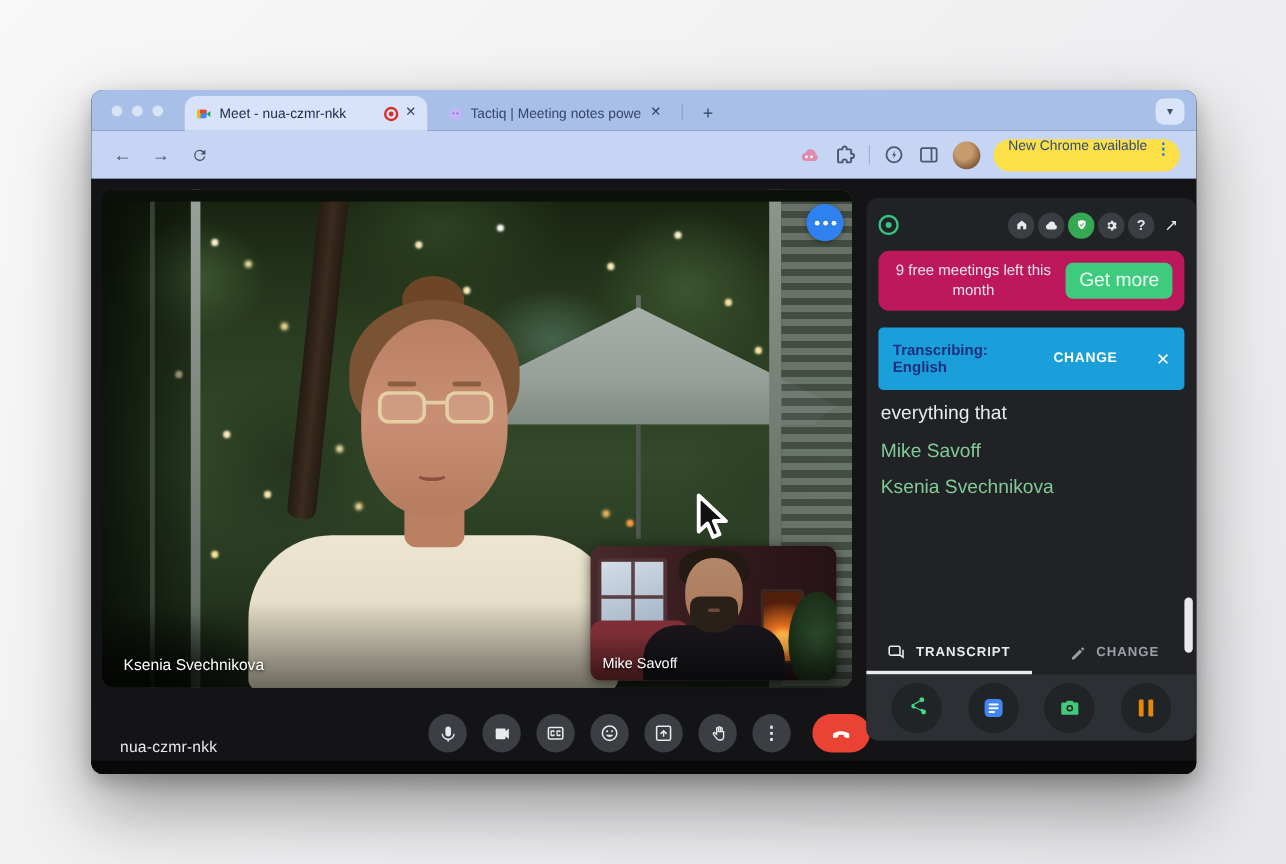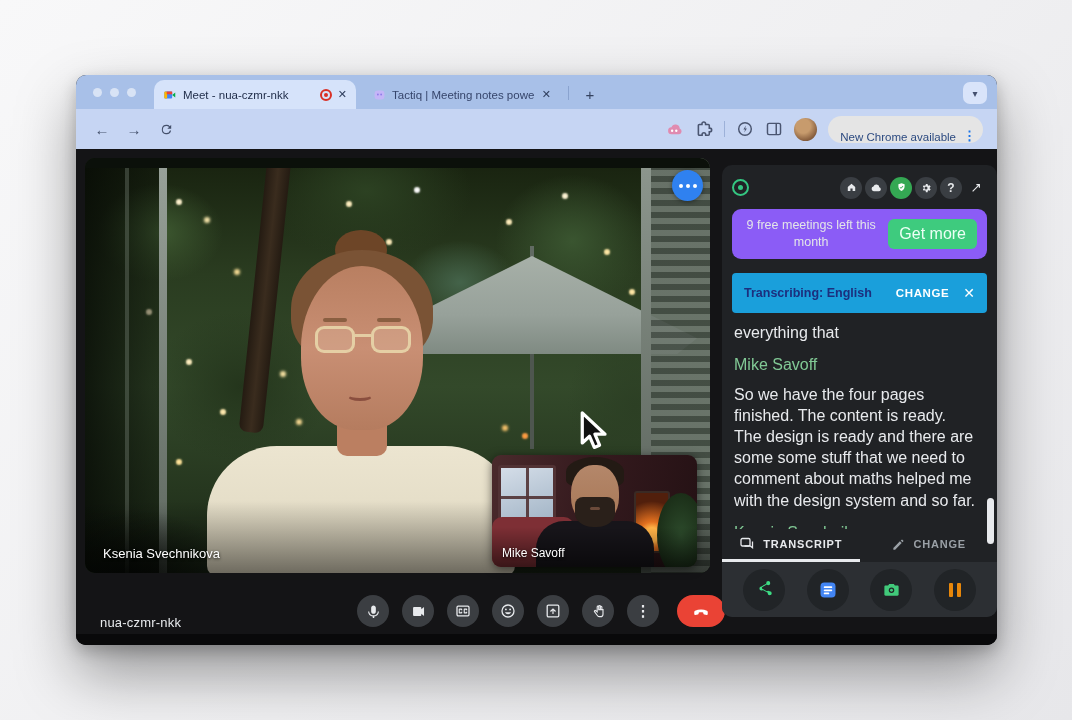--- a/index.html
+++ b/index.html
@@ -31,21 +31,21 @@
   .navbtn{width:24px;height:24px;display:flex;align-items:center;justify-content:center;font-size:15px;color:#44506b;}
   .urlbar{display:flex;align-items:center;gap:8px;width:470px;height:30px;background:#f8faff;border-radius:15px;padding:0 10px;box-sizing:border-box;margin-left:2px;}
   .tune{width:20px;height:20px;border-radius:50%;background:#e9eef6;display:flex;align-items:center;justify-content:center;flex:0 0 auto;}
   .url{font-size:12.5px;white-space:nowrap;overflow:hidden;flex:1;}
   .url .host{color:#202124;}
   .url .path{color:#5f6368;}
   .pill-ic{flex:0 0 auto;display:flex;align-items:center;justify-content:center;}
   .ext-row{margin-left:auto;display:flex;align-items:center;gap:11px;}
   .tool-div{width:1px;height:16px;background:#9db1d8;}
   .avatar{width:23px;height:23px;border-radius:50%;background:radial-gradient(circle at 40% 35%,#c79b6d 0 35%,#8a6140 70%,#5d3f29 100%);}
-  .chromepill{height:27px;border-radius:14px;background:#e5e5e5;display:flex;align-items:flex-end;gap:7px;padding:0 7px 0 12px;}
+  .chromepill{height:27px;border-radius:14px;background:#fde047;display:flex;align-items:flex-start;gap:7px;padding:0 7px 0 12px;}
   .chromepill .lbl{font-size:11.5px;color:#2c4a80;}
   .chromepill .dots{color:#1a73e8;font-size:13px;font-weight:bold;}
   
   .content{position:absolute;left:0;right:0;top:74px;bottom:0;background:#141416;}
   .bottomedge{position:absolute;left:0;right:0;bottom:0;height:11px;background:#09090a;}
   
   .video{position:absolute;left:9px;top:9px;width:625px;height:415px;border-radius:10px;overflow:hidden;background:#1f2a1b;}
   .v-bg{position:absolute;inset:0;background:linear-gradient(180deg,#18220f 0%,#2a3c20 28%,#33492a 55%,#26371f 80%,#1a2616 100%);}
   .v-foliage{position:absolute;inset:0;background:
     radial-gradient(90px 70px at 12% 18%,#3d5830 0%,transparent 70%),
@@ -118,24 +118,24 @@
   
   .sidebar{position:absolute;left:646px;top:16px;width:275px;height:452px;background:#202225;border-radius:10px;
     padding:10px;box-sizing:border-box;display:flex;flex-direction:column;}
   .sb-head{display:flex;align-items:center;height:25px;flex:0 0 auto;}
   .logo{width:17px;height:17px;border-radius:50%;border:2.5px solid #34c681;box-sizing:border-box;display:flex;align-items:center;justify-content:center;}
   .logo i{width:5px;height:5px;border-radius:50%;background:#34c681;}
   .sb-icons{margin-left:auto;display:flex;gap:3px;align-items:center;}
   .sb-ic{width:22px;height:22px;border-radius:50%;background:#3a3e43;display:flex;align-items:center;justify-content:center;color:#e8eaed;}
   .sb-ic.green{background:#34a853;}
   .sb-ic.plain{background:transparent;}
-  .quota{margin-top:9px;background:#8b5cf6;border-radius:9px;padding:8px 10px;display:flex;align-items:center;gap:8px;flex:0 0 auto;}
+  .quota{margin-top:9px;background:#be185d;border-radius:9px;padding:8px 10px;display:flex;align-items:center;gap:8px;flex:0 0 auto;}
   .quota-text{flex:1;color:#e3e5e8;font-size:12.5px;text-align:center;line-height:1.35;}
   .getmore{background:#3ecb7e;color:#ecfff5;font-size:16px;padding:6px 11px;border-radius:6px;white-space:nowrap;flex:0 0 auto;}
-  .transbar{margin-top:14px;background:#1a9fdb;border-radius:4px;height:40px;display:flex;align-items:center;padding:0 12px;gap:6px;flex:0 0 auto;}
+  .transbar{margin-top:14px;background:#1a9fdb;border-radius:4px;height:52px;display:flex;align-items:center;padding:0 12px;gap:24px;flex:0 0 auto;}
   .translabel{flex:1;color:#1c2f7e;font-size:12.5px;font-weight:bold;}
   .changelabel{color:#fff;font-size:11.5px;font-weight:bold;letter-spacing:.6px;margin-right:8px;}
   .transclose{color:#fff;font-size:14px;}
   .tscript{flex:1;overflow:hidden;padding:9px 10px 0 2px;font-size:16px;line-height:1.32;color:#e8eaed;}
   .t-text{margin:0 0 11px;}
   .t-speaker{color:#81c995;margin:2px 0 9px;}
   .sb-tabs{display:flex;margin:0 -10px;flex:0 0 auto;height:33px;}
   .sb-tab{flex:1;display:flex;align-items:center;justify-content:center;gap:8px;font-size:11px;font-weight:bold;letter-spacing:.8px;}
   .sb-tab.on{color:#e8eaed;border-bottom:3px solid #e8eaed;}
   .sb-tab.off{color:#9aa0a6;border-bottom:3px solid transparent;}
@@ -370,21 +370,20 @@
 
         <div class="transbar">
           <span class="translabel">Transcribing: English</span>
           <span class="changelabel">CHANGE</span>
           <span class="transclose">✕</span>
         </div>
 
         <div class="tscript">
           <div class="t-text">everything that</div>
           <div class="t-speaker">Mike Savoff</div>
-          <div class="t-text">So we have the four pages finished. The content is ready. The design is ready and there are some some stuff that we need to comment about maths helped me with the design system and so far.</div>
           <div class="t-speaker">Ksenia Svechnikova</div>
 
         </div>
 
         <div class="sb-tabs">
           <div class="sb-tab on">
             <svg width="16" height="16" viewBox="0 0 16 16">
                 <rect x="2" y="2.5" width="9" height="7.5" rx="1.4" fill="none" stroke="#e8eaed" stroke-width="1.3"></rect>
                 <path fill="none" stroke="#e8eaed" stroke-width="1.3" d="M13.5 5.5v6.2L11.2 10H5.5"></path>
               </svg>

